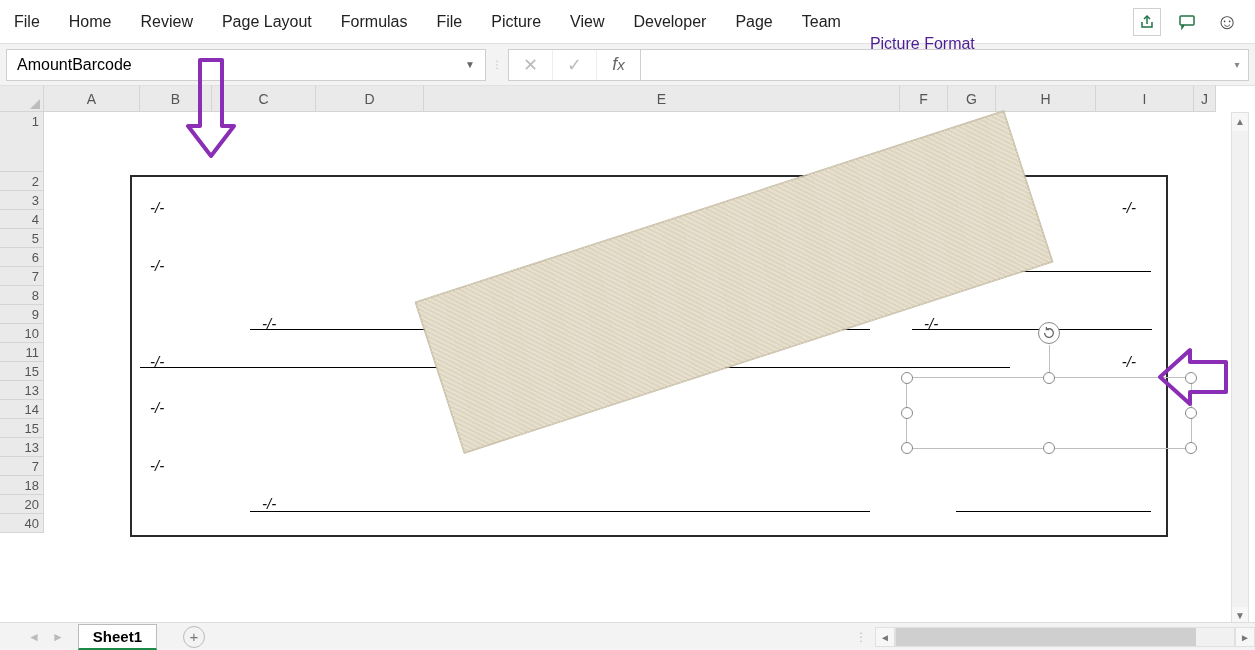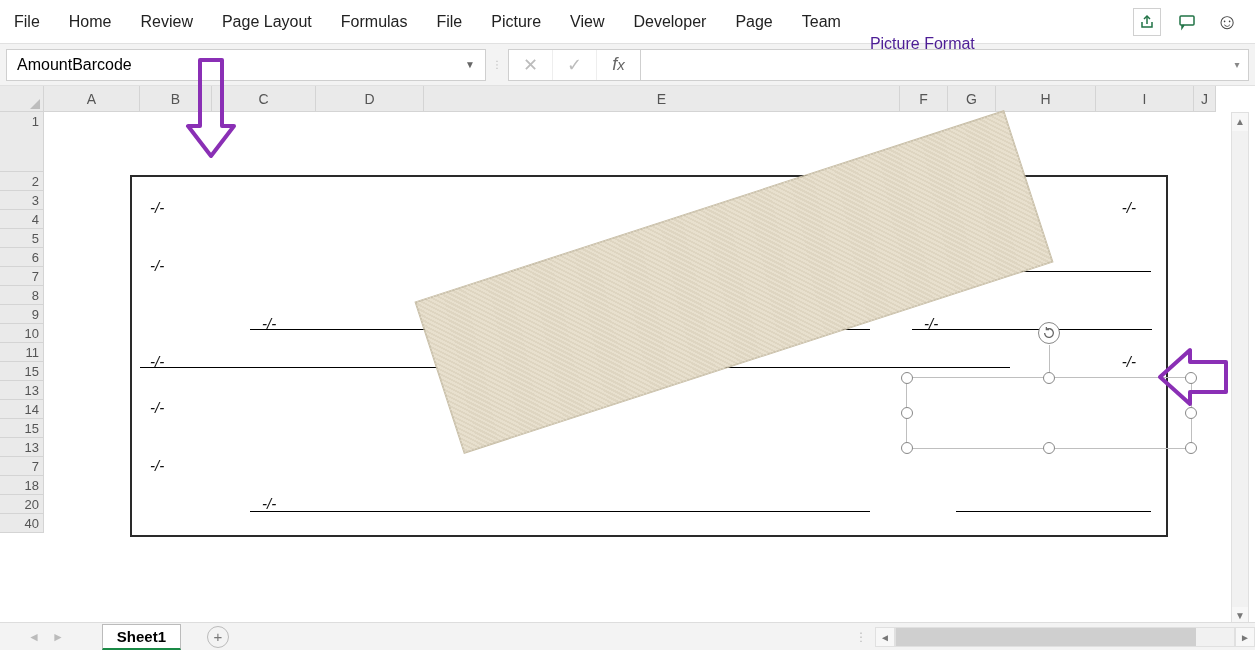--- a/index.html
+++ b/index.html
@@ -64,21 +64,21 @@
   .arrow { position: absolute; }
   .arrow svg { display: block; }
 
   
   .vscroll { position: absolute; right: 6px; top: 26px; width: 18px; bottom: 24px; background: #f1f1f1; border: 1px solid #e0e0e0; }
   .vscroll .sbtn { height: 18px; text-align: center; font-size: 10px; color: #777; line-height:18px; background:#f7f7f7; }
 
   
   .tabbar { position: absolute; left: 0; right: 0; bottom: 0; height: 28px; background: #f3f3f3; border-top: 1px solid #ddd; display: flex; align-items: center; padding-left: 22px; }
   .nav-tri { color: #bbb; font-size: 12px; padding: 0 6px; }
-  .sheet-tab { background: #fff; border: 1px solid #bbb; border-bottom: 2px solid #1a8a46; padding: 3px 14px 3px 14px; font-size: 15px; font-weight: 600; margin-left: 32px; }
+  .sheet-tab { background: #fff; border: 1px solid #bbb; border-bottom: 2px solid #1a8a46; padding: 3px 14px 3px 14px; font-size: 15px; font-weight: 600; margin-left: 8px; }
   .addsheet { width: 22px; height: 22px; border: 1px solid #bbb; border-radius: 50%; margin-left: 26px; text-align: center; line-height: 19px; color: #777; font-size: 15px; }
   .tabbar .hgrip { margin-left: auto; color: #bbb; padding-right: 8px; font-size:12px;}
   .hscroll { display: flex; align-items: center; gap: 0; }
   .hscroll .sbtn { width: 20px; height: 20px; text-align: center; font-size: 10px; color: #777; background:#f7f7f7; border:1px solid #e0e0e0; line-height:20px;}
   .htrack { width: 340px; height: 20px; background: #f1f1f1; border: 1px solid #e0e0e0; position: relative; }
   .hthumb { position: absolute; left: 0; top: 0; bottom: 0; width: 300px; background: #cfcfcf; }
 
 </style>
 </head>
 <body>

